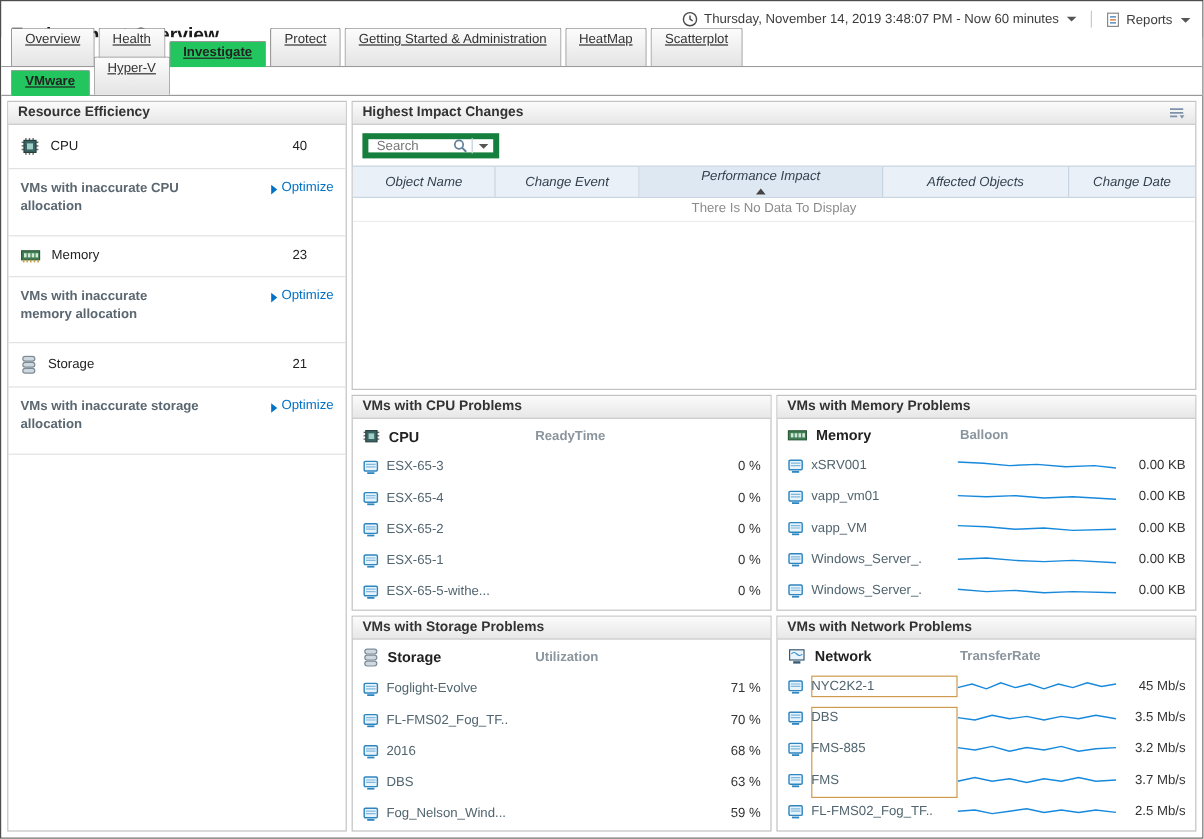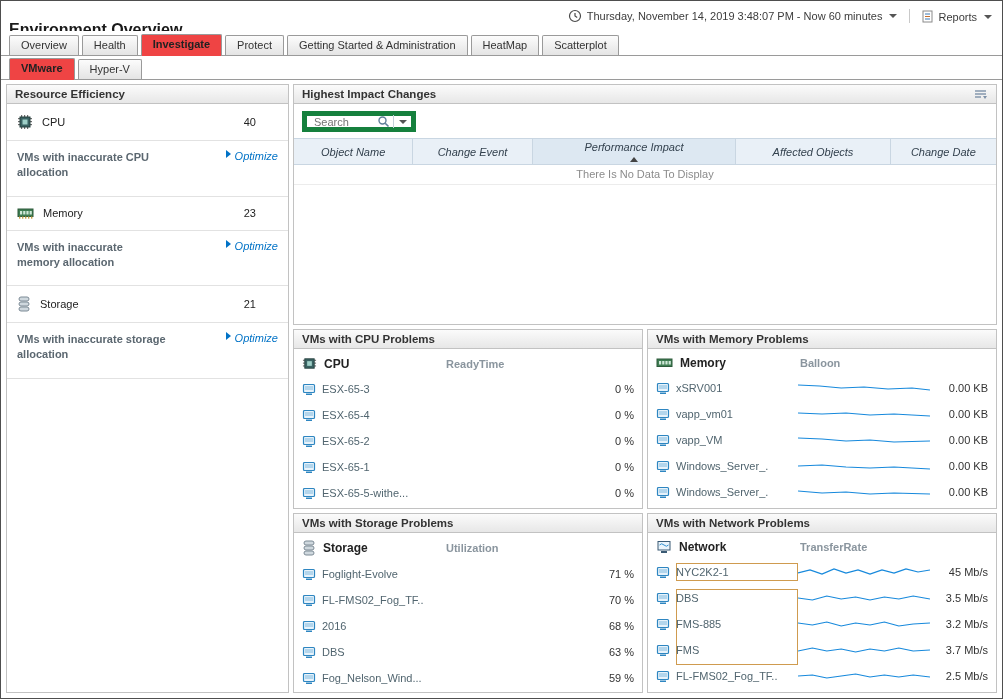--- a/index.html
+++ b/index.html
@@ -11,36 +11,36 @@
   .page-title { font-weight:bold; font-size:16px; color:#1a1a1a;margin-top:28px; }
   .topbar-right { display:flex; align-items:flex-end; gap:6px; color:#3c3c3c; }
   .caret { width:0; height:0; border-left:4px solid transparent; border-right:4px solid transparent; border-top:4px solid #555; display:inline-block; margin-left:2px; }
   .tb-sep { width:1px; height:14px; background:#c9c9c9; margin:0 6px; }
   .tb-group { display:flex; align-items:center; gap:5px; cursor:pointer; }
 
   
   .tabstrip { display:flex; align-items:flex-end; padding:0 0 0 8px; border-bottom:1px solid #9a9a9a; gap:3px; background:#fff; flex:none; }
   .main-tabs { height:25px; }
   .sub-tabs { height:24px; }
-  .tab { padding:3px 11px 4px; border:1px solid #9a9a9a; border-bottom:none; background:linear-gradient(#fcfcfc,#e4e4e4); border-radius:2px 2px 0 0; cursor:pointer; color:#333; white-space:nowrap; }
-  .tab.active { background:#ef4444; padding-bottom:6px; margin-bottom:-1px; font-weight:bold; color:#222; }
+  .tab { padding:3px 11px 16px; border:1px solid #9a9a9a; border-bottom:none; background:linear-gradient(#fcfcfc,#e4e4e4); border-radius:2px 2px 0 0; cursor:pointer; color:#333; white-space:nowrap;text-decoration:underline; }
+  .tab.active { background:#22c55e; padding-bottom:6px; margin-bottom:-1px; font-weight:bold; color:#222; }
 
   
   .content { flex:1; display:flex; gap:4px; padding:4px 5px 5px; min-height:0; }
   .panel { border:1px solid #c2c2c2; background:#fff; display:flex; flex-direction:column; min-height:0; }
   .panel-title { background:linear-gradient(#fbfbfb,#e7e7e7); border-bottom:1px solid #c2c2c2; font-weight:bold; color:#333; padding:3px 8px; font-size:11.5px; flex:none; display:flex; align-items:center; justify-content:space-between; }
 
   
   .resource-panel { width:283px; flex:none; }
   .re-item { display:flex; align-items:center; gap:9px; padding:10px 10px; border-bottom:1px solid #e2e2e2; }
   .re-label { color:#222; }
   .re-count { margin-left:auto; padding-right:22px; color:#222; }
   .re-opt { display:flex; justify-content:space-between; align-items:flex-start; padding:9px 10px 16px; border-bottom:1px solid #e2e2e2; }
   .re-problem { font-weight:bold; color:#5b6770; width:150px; line-height:1.35; }
-  .re-link { color:#0072c6; display:flex; align-items:flex-start; gap:4px; cursor:pointer; text-decoration:none;font-style:italic; }
+  .re-link { color:#0072c6; display:flex; align-items:flex-end; gap:4px; cursor:pointer; text-decoration:none; }
   .opt-tri { width:0; height:0; border-top:4px solid transparent; border-bottom:4px solid transparent; border-left:5px solid #0072c6; display:inline-block; }
 
   
   .right-col { flex:1; display:flex; flex-direction:column; gap:4px; min-width:0; }
   .impact-panel { height:241px; flex:none; }
   .impact-toolbar { padding:7px 8px 6px; flex:none; }
   .searchbox { width:114px; height:21px; border:5px solid #15803d; display:flex; align-items:center; padding:0 4px 0 5px; gap:3px; background:#fff; }
   .searchbox input { border:none; outline:none; flex:1; min-width:0; font-size:11px; font-family:inherit; color:#333; background:transparent; }
   .sb-sep { width:1px; height:13px; background:#c4d0da; }
   .table-head { display:flex; border-top:1px solid #c9d6e2; border-bottom:1px solid #c9d6e2; background:#e9f0f7; flex:none;font-style:italic; }

